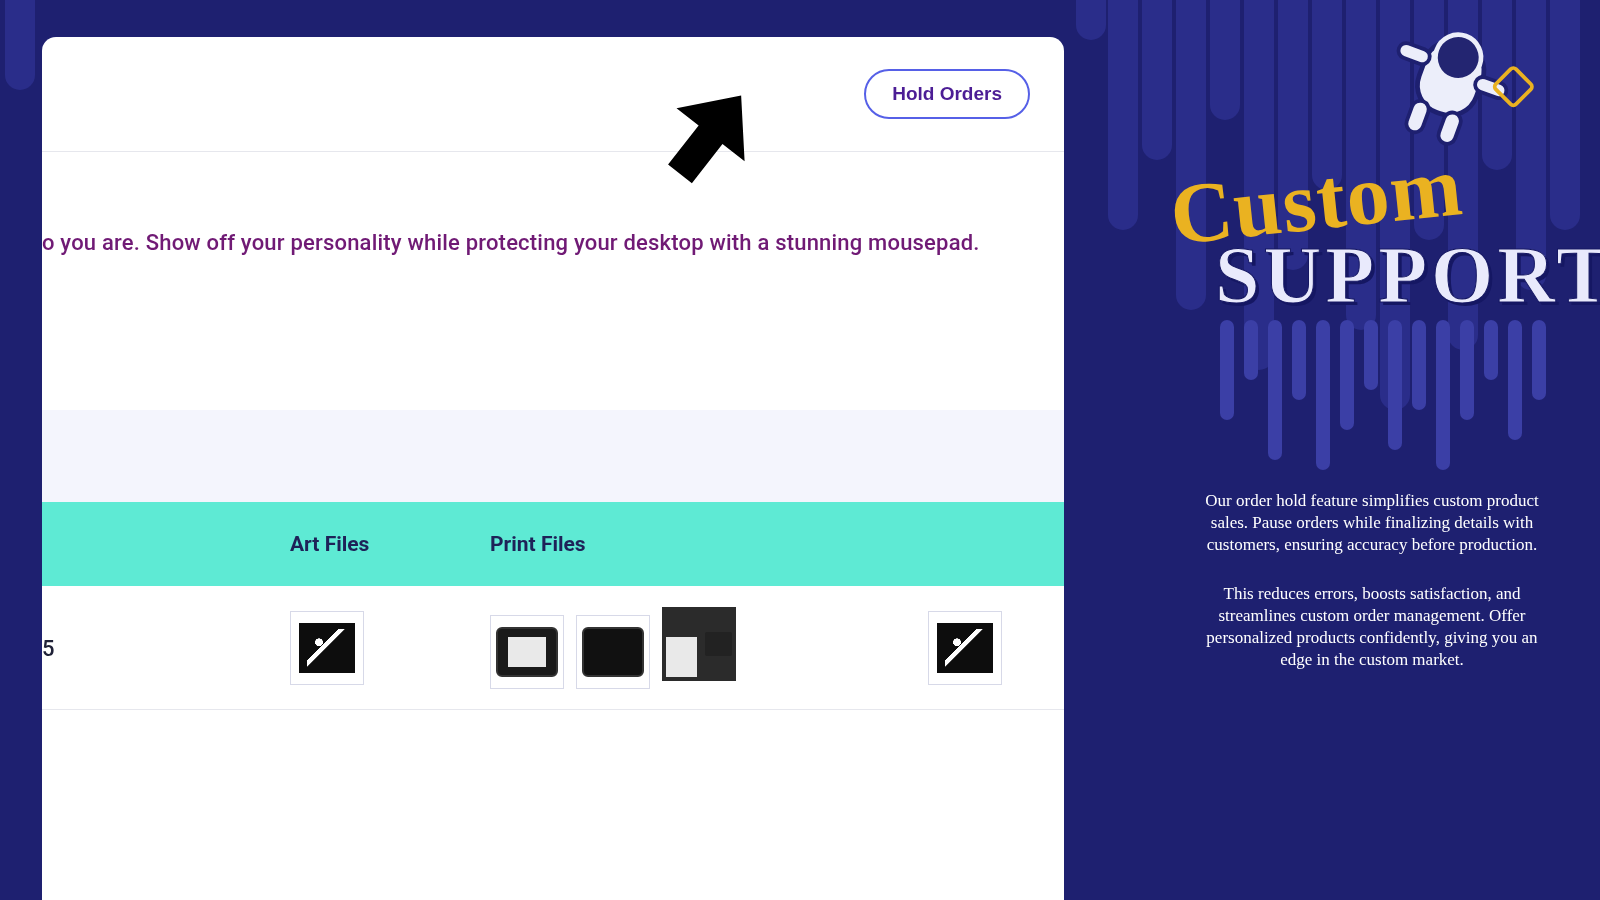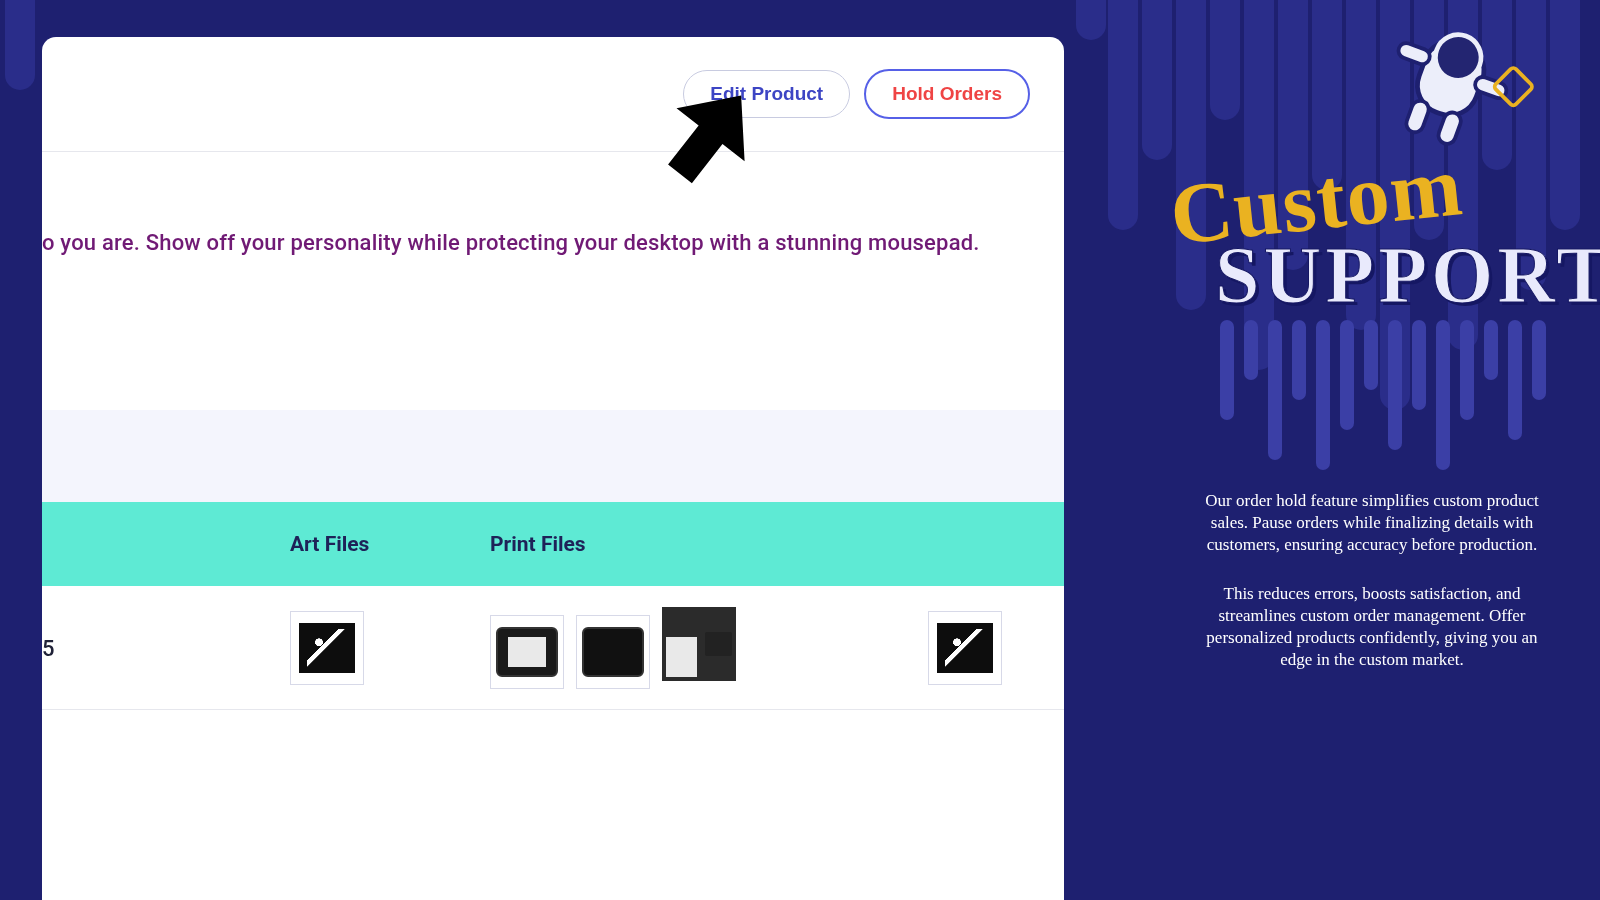--- a/index.html
+++ b/index.html
@@ -46,21 +46,21 @@
     background: #fff;
     color: #3d45c4;
     font-weight: 600;
     font-size: 19px;
     padding: 12px 26px;
     border-radius: 999px;
     cursor: pointer;
   }
   .pill-btn.active {
     border: 2px solid #5660e7;
-    color: #ef4444;
+    color: #4c1d95;
   }
 
   .desc-area {
     padding: 68px 0 0 0;
     height: 258px;
     font-size: 22px;
     color: #701a75;
     position: relative;
   }
   .desc-line {
@@ -200,21 +200,20 @@
   <div class="drip" style="left:1380px;height:440px"></div>
   <div class="drip" style="left:1414px;height:270px"></div>
   <div class="drip" style="left:1448px;height:380px"></div>
   <div class="drip" style="left:1482px;height:200px"></div>
   <div class="drip" style="left:1516px;height:320px"></div>
   <div class="drip" style="left:1550px;height:260px"></div>
 </div>
 
 <div class="panel">
   <div class="panel-header">
-    <button class="pill-btn">Edit Product</button>
     <button class="pill-btn active">Hold Orders</button>
   </div>
 
   <div class="desc-area">
     <div class="desc-line">o you are. Show off your personality while protecting your desktop with a stunning mousepad.</div>
   </div>
 
   <div class="section-band"></div>
 
   <div class="table-head">

